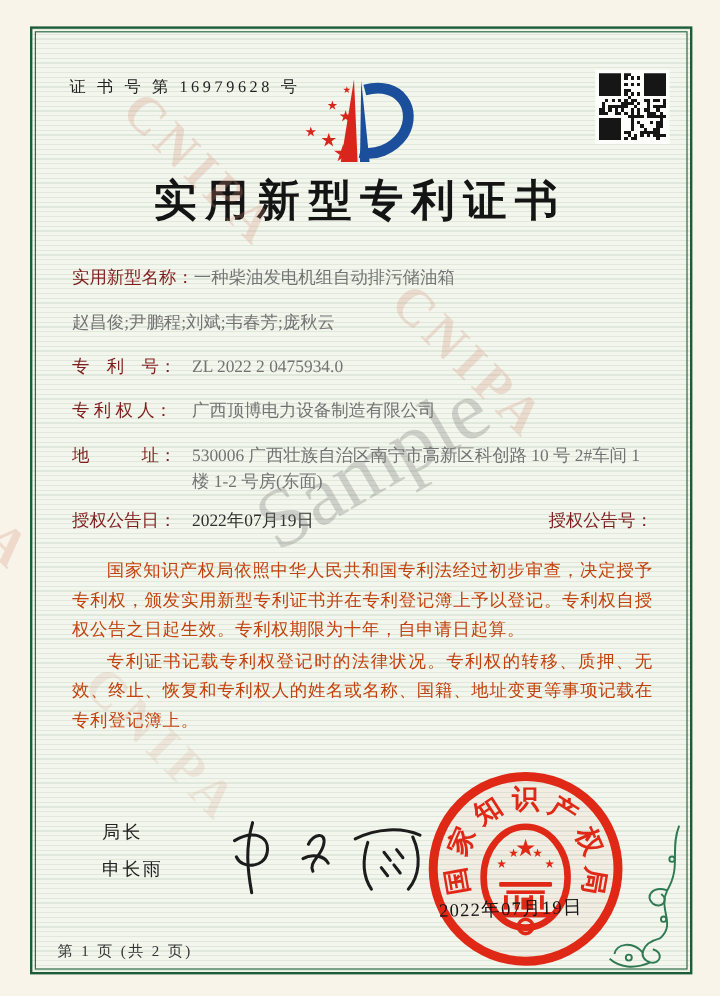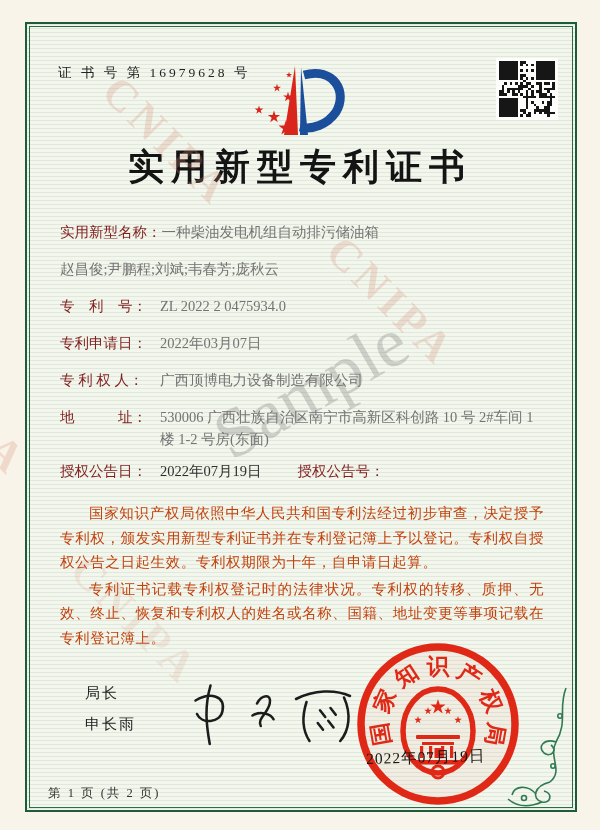--- a/index.html
+++ b/index.html
@@ -17,21 +17,21 @@
   .qr{position:absolute;left:496px;top:58px;width:62px;height:62px;background:#fdfdfb;
       padding:3px;box-sizing:border-box;z-index:3;}
   .qr svg{width:100%;height:100%;shape-rendering:crispEdges;}
   .qr rect{fill:#161616;}
   .title{position:absolute;left:0;top:143px;width:100%;text-align:center;font-size:36px;
          font-weight:700;letter-spacing:7px;color:#141414;z-index:3;}
   .content{position:absolute;left:60px;right:56px;top:221px;z-index:4;font-size:14.5px;}
   .frow{display:flex;margin-bottom:15px;line-height:22px;}
   .flabel{flex:none;min-width:100px;color:#7f1d1d;}
   .fvalue{flex:1;color:#737373;}
-  .frow-split{display:flex;margin-bottom:10px;line-height:22px;}
+  .frow-split{display:flex;margin-bottom:10px;line-height:22px;justify-content:space-between;}
   .fgroup{display:flex;}
   .fgroup.second{margin-left:36px;gap:35px;}
   .paras{margin-top:20px;color:#c2410c;font-family:Liberation Mono, monospace;}
   .para{text-indent:2em;text-align:justify;line-height:24.5px;font-size:14.5px;letter-spacing:0.6px;margin:0 0 2px 0;}
   .signblock{position:absolute;left:85px;top:684px;z-index:4;
              font-family:"Liberation Sans","DejaVu Sans",sans-serif;font-size:15px;color:#222;}
   .signblock div{margin-bottom:12px;letter-spacing:2px;}
   .signature{position:absolute;left:185px;top:664px;z-index:4;}
   .signature path{stroke:#1c1c1c;stroke-width:3.4;fill:none;stroke-linecap:round;}
   .seal{position:absolute;left:352px;top:632px;z-index:6;}
@@ -224,24 +224,20 @@
       <span class="fvalue">一种柴油发电机组自动排污储油箱</span>
     </div>
     <div class="frow">
       <span class="fvalue">赵昌俊;尹鹏程;刘斌;韦春芳;庞秋云</span>
     </div>
     <div class="frow">
       <span class="flabel">专　利　号：</span>
       <span class="fvalue">ZL 2022 2 0475934.0</span>
     </div>
     <div class="frow">
-      <span class="flabel">专利申请日：</span>
-      <span class="fvalue">2022年03月07日</span>
-    </div>
-    <div class="frow">
       <span class="flabel">专 利 权 人：</span>
       <span class="fvalue">广西顶博电力设备制造有限公司</span>
     </div>
     <div class="frow" style="margin-bottom:10px;">
       <span class="flabel">地　　　址：</span>
       <span class="fvalue" style="max-width:382px;">530006 广西壮族自治区南宁市高新区科创路 10 号 2#车间 1 楼 1-2 号房(东面)</span>
     </div>
     <div class="frow-split">
       <span class="fgroup">
         <span class="flabel">授权公告日：</span>

